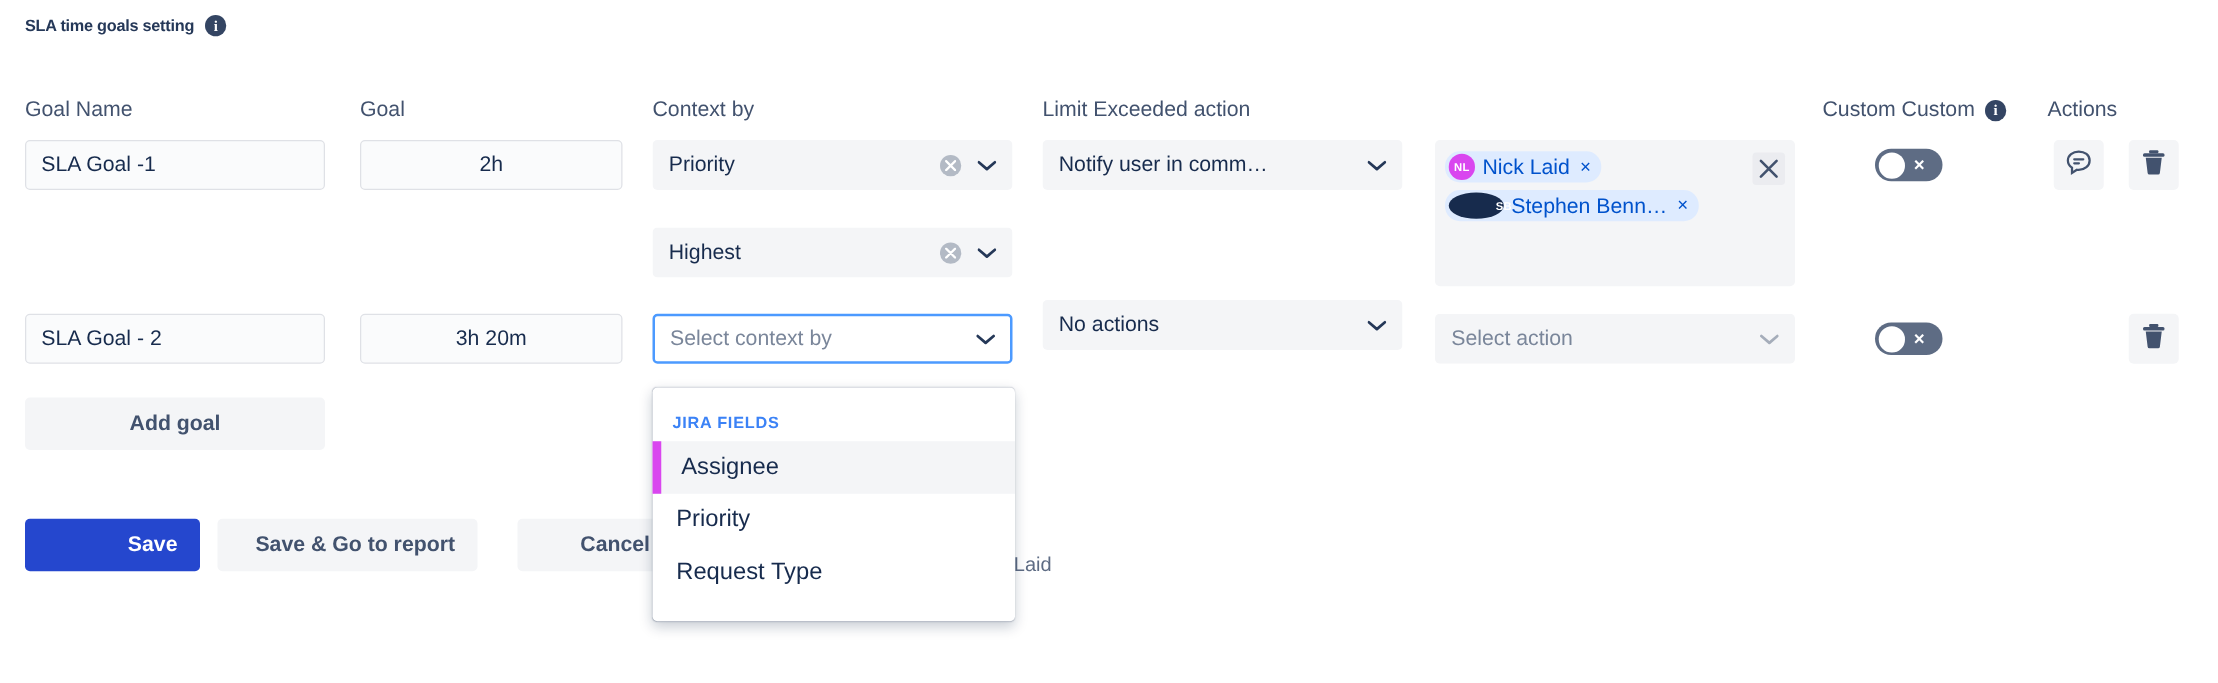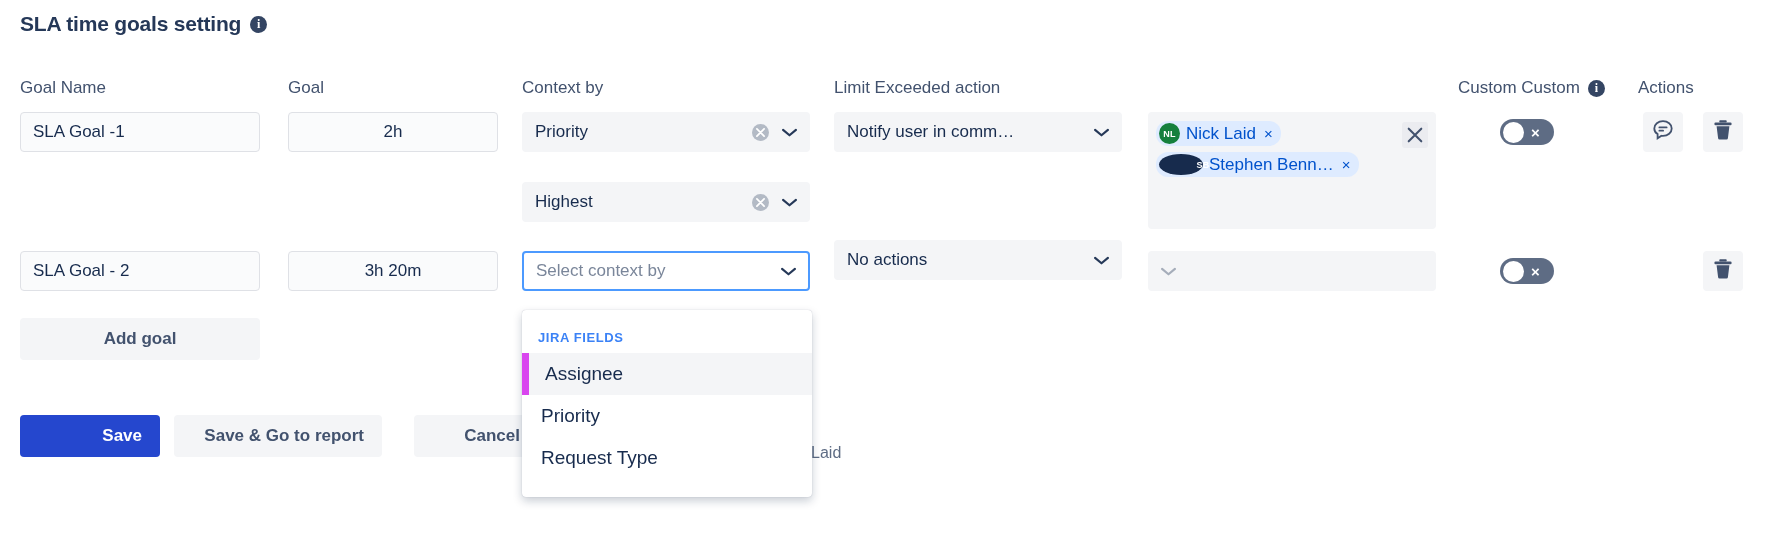--- a/index.html
+++ b/index.html
@@ -17,21 +17,21 @@
   
   #page-title-row {
     position: absolute;
     left: 20px;
     top: 12px;
     display: flex;
     align-items: center;
     gap: 9px;
   }
   #page-title {
-    font-size: 21px;
+    font-size: 13px;
     font-weight: bold;
     color: #253858;
     letter-spacing: -0.2px;
     text-align: right;
   }
   .info-icon {
     width: 17px; height: 17px;
     border-radius: 50%;
     background: #344563;
     color: #fff;
@@ -363,21 +363,21 @@
     <span class="chev">
       <svg width="15" height="9" viewBox="0 0 14 8">
           <path d="M1 1.5 L7 6.6 L13 1.5" stroke="#253858" stroke-width="2" fill="none" stroke-linecap="round" stroke-linejoin="round"></path>
         </svg>
     </span>
   </span>
 </div>
 
 <div id="userpicker">
   <div class="chip">
-    <span class="avatar" id="av0" style="background: #15803d;">NL</span>
+    <span class="avatar" id="av0" style="background: #d946ef;">NL</span>
     <span class="cname">Nick Laid</span>
     <span class="chip-x">×</span>
   </div>
   <div class="chip">
     <span class="avatar" id="av1" style="background: rgb(23, 43, 77); padding-left: 44px;">SB</span>
     <span class="cname">Stephen Benn…</span>
     <span class="chip-x">×</span>
   </div>
   <div id="userpicker-clear">
     <svg width="16" height="16" viewBox="0 0 14 14">
@@ -435,20 +435,21 @@
   <span class="adorn">
     <span class="chev">
       <svg width="15" height="9" viewBox="0 0 14 8">
           <path d="M1 1.5 L7 6.6 L13 1.5" stroke="#253858" stroke-width="2" fill="none" stroke-linecap="round" stroke-linejoin="round"></path>
         </svg>
     </span>
   </span>
 </div>
 
 <div class="field select" style="left:1148px; top:251px; width:288px;">
+  <span class="label placeholder">Select action</span>
   <span class="adorn">
     <span class="chev">
       <svg width="15" height="9" viewBox="0 0 14 8">
           <path d="M1 1.5 L7 6.6 L13 1.5" stroke="#A5ADBA" stroke-width="2" fill="none" stroke-linecap="round" stroke-linejoin="round"></path>
         </svg>
     </span>
   </span>
 </div>
 
 <div class="toggle" style="left:1500px; top:258px;">

